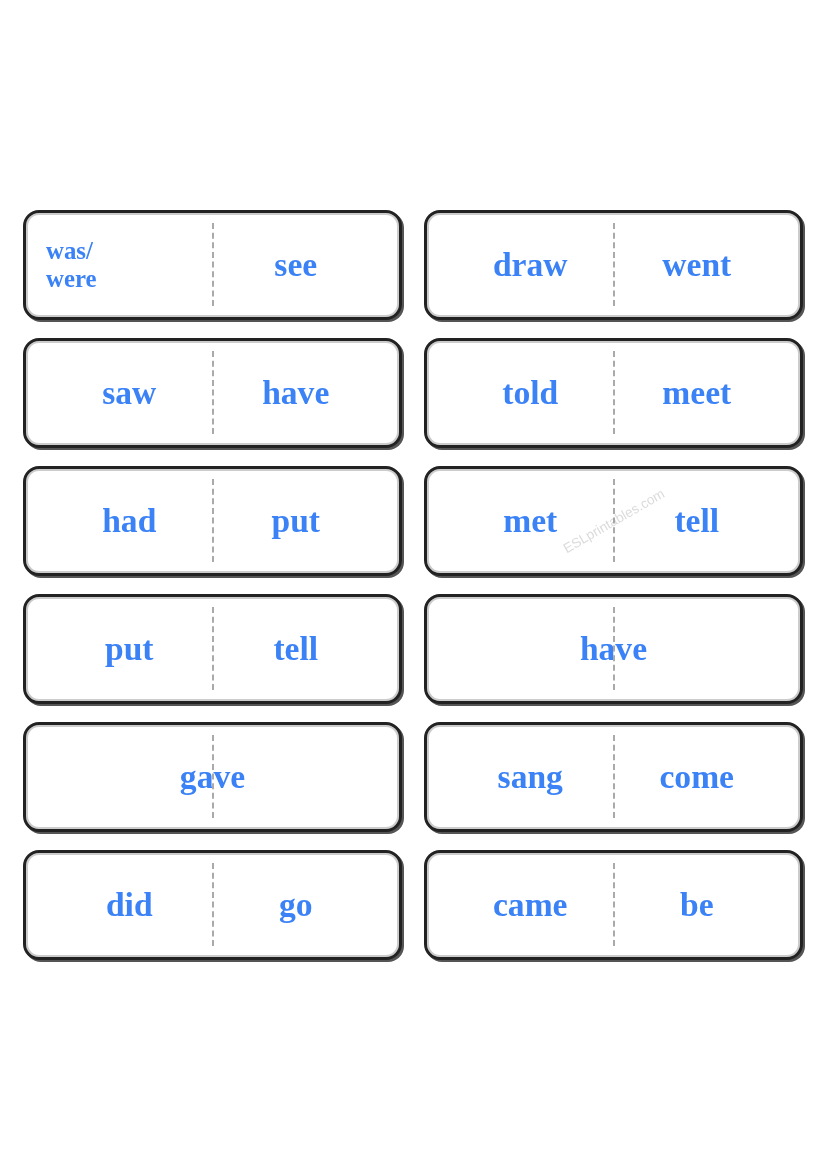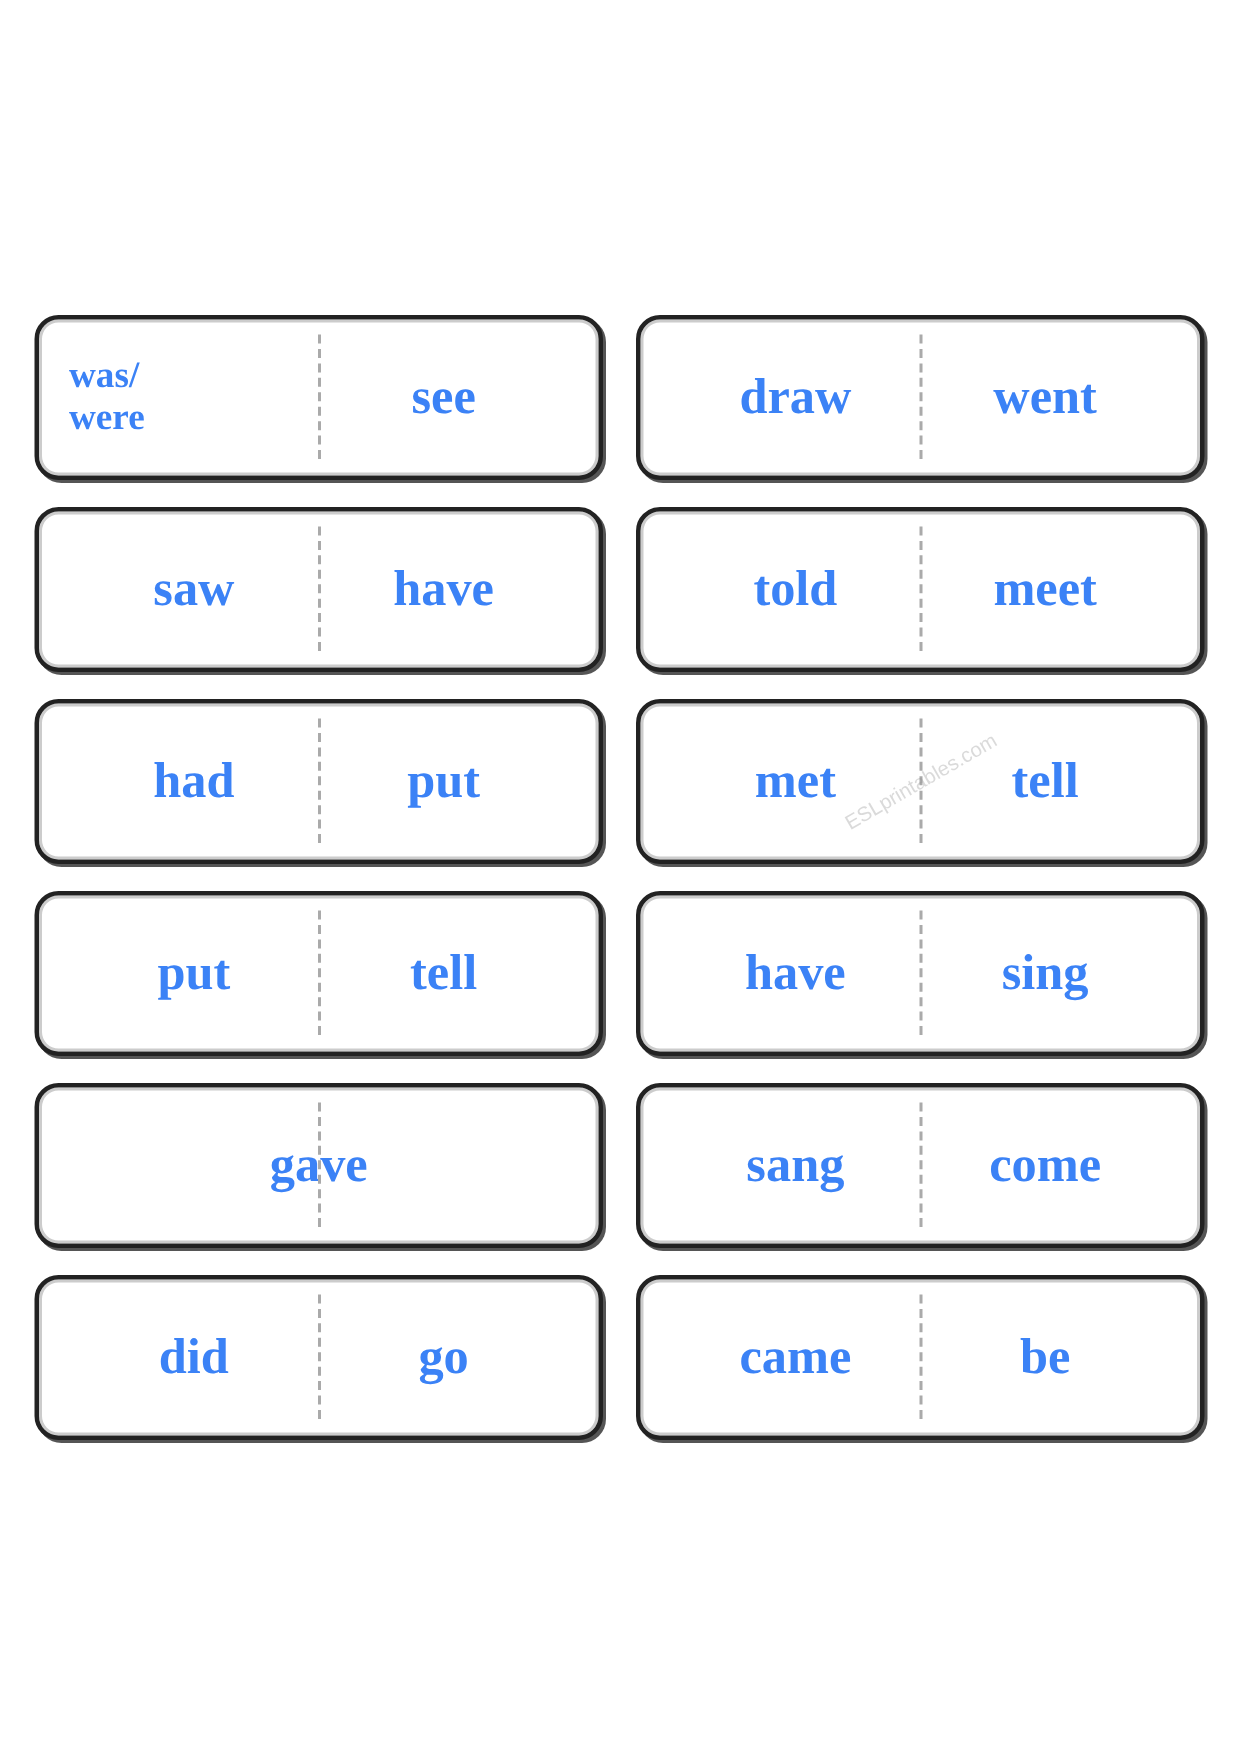--- a/index.html
+++ b/index.html
@@ -106,21 +106,20 @@
     <span class="word">tell</span>
     <div class="watermark">ESLprintables.com</div>
   </div>
 
   <div class="card">
     <span class="word">put</span>
     <span class="word">tell</span>
   </div>
   <div class="card">
     <span class="word">have</span>
-    <span class="word">sing</span>
   </div>
 
   <div class="card">
     <span class="word">gave</span>
   </div>
   <div class="card">
     <span class="word">sang</span>
     <span class="word">come</span>
   </div>
 

